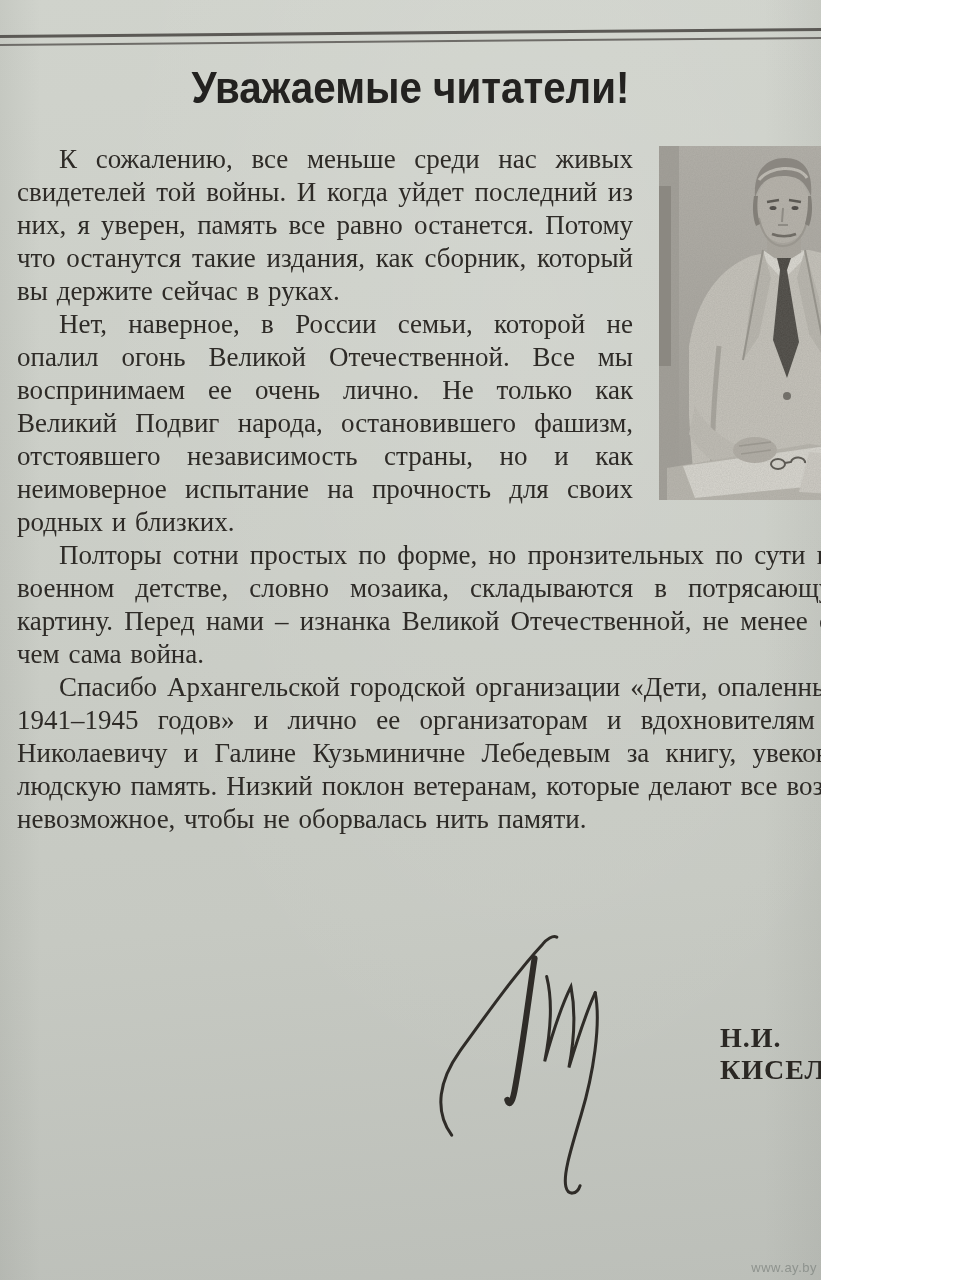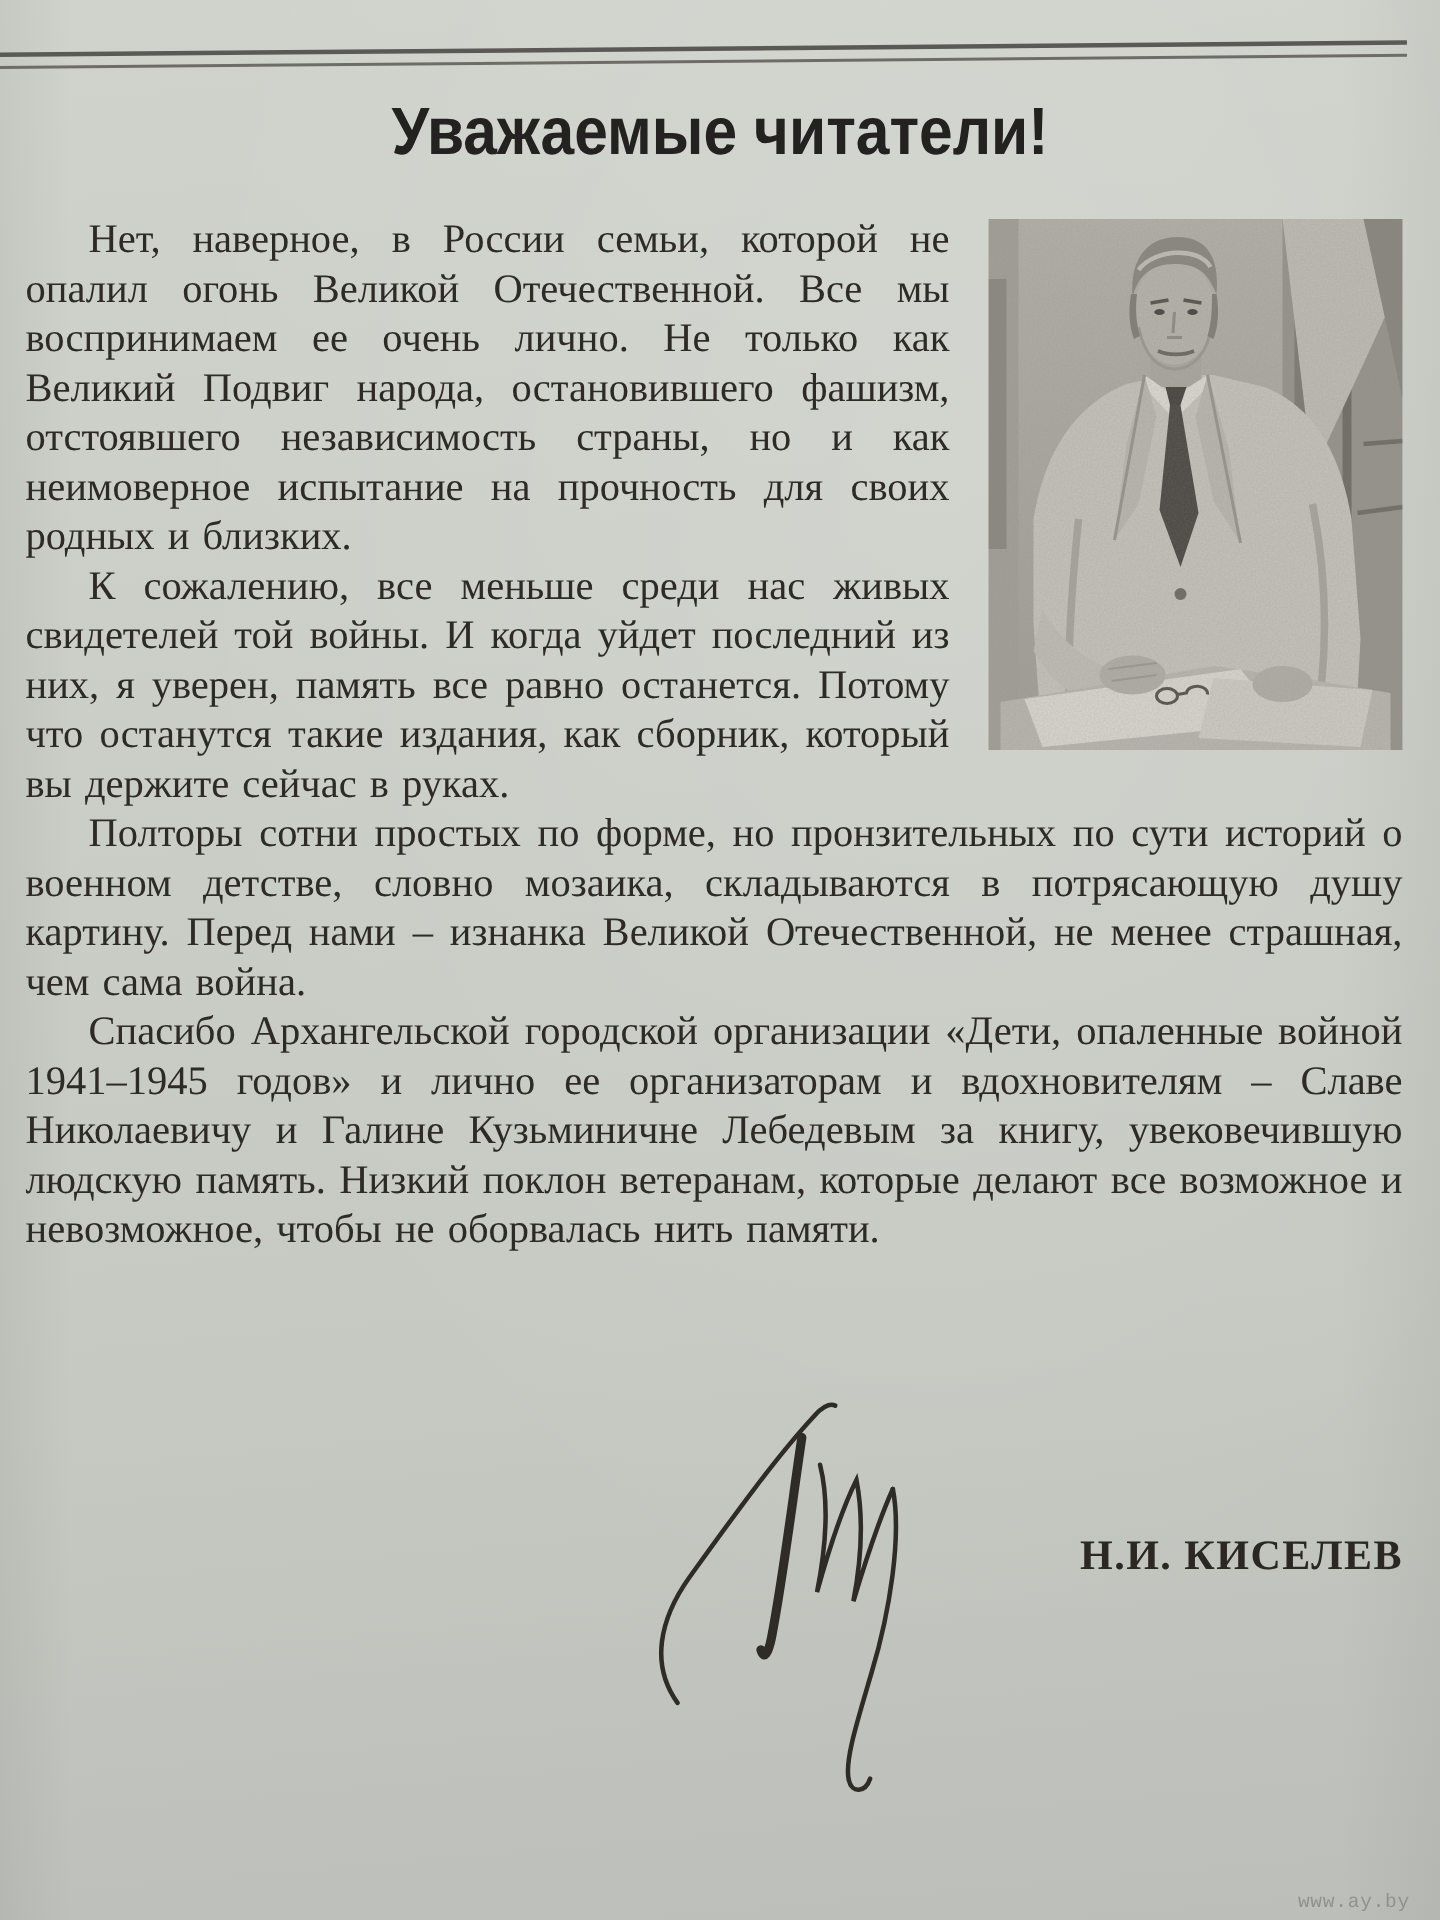--- a/index.html
+++ b/index.html
@@ -1,17 +1,17 @@
 <!DOCTYPE html>
 <html><head>
 <meta charset="utf-8">
 <style>
   html,body{margin:0;padding:0;}
   .page{
-    position:relative;width:960px;height:1280px;overflow:hidden;
+    position:relative;width:821px;height:1280px;overflow:hidden;
     background:linear-gradient(175deg,#d0d3cc 0%,#cbcec7 38%,#c6c9c2 70%,#bcbfb9 100%);
     font-family:"Liberation Serif", serif;color:#2e2b27;
   }
   .page::before{
     content:"";position:absolute;inset:0;pointer-events:none;
     background:linear-gradient(90deg,rgba(40,40,35,.06) 0%,rgba(0,0,0,0) 5%,rgba(0,0,0,0) 93%,rgba(40,40,35,.05) 100%),
                radial-gradient(ellipse at 65% 25%, rgba(255,255,255,.10), rgba(0,0,0,0) 60%);
   }
   .rules{position:absolute;top:31px;left:-8px;width:946px;transform:rotate(-0.5deg);}
   .rules .r1{height:3px;background:#5b5955;margin-bottom:6px;}
@@ -31,22 +31,22 @@
   .sig-left{
     position:absolute;left:46px;top:992px;font-weight:bold;font-size:27px;
     line-height:38px;color:#2b2824;word-spacing:9px;letter-spacing:.3px;
   }
   .sig-name{
     position:absolute;left:676px;top:1022px;font-weight:bold;font-size:28px;
     color:#2b2824;letter-spacing:1px;margin-left:44px;
   }
   .signature-svg{position:absolute;left:436px;top:928px;width:185px;height:278px;}
   .watermark{
-    position:absolute;right:20px;bottom:5px;
-    font-family:Liberation Mono, monospace;font-size:13px;color:#8e938e;letter-spacing:.5px;
+    position:absolute;right:4px;bottom:5px;
+    font-family:Liberation Sans, sans-serif;font-size:13px;color:#8e938e;letter-spacing:.5px;
   }
 </style>
 </head>
 <body>
 
 <div class="page">
 
   <div class="rules">
     <div class="r1"></div>
     <div class="r2"></div>
@@ -105,22 +105,22 @@
         <path d="M24,320 L168,300 L196,336 L36,352 Z" fill="#d9d7d0"></path>
         <path d="M150,306 L256,314 L248,352 L140,346 Z" fill="#cfccc5"></path>
         <path d="M112,318 a7,5 0 1 0 14,0 a7,5 0 1 0 -14,0 M126,317 l6,-1 a7,5 0 1 1 14,1" stroke="#55524c" fill="none" stroke-width="2"></path>
         <ellipse cx="96" cy="304" rx="22" ry="13" fill="#b2aea6"></ellipse>
         <path d="M80,300 L112,296 M82,308 L112,304" stroke="#9d9991" stroke-width="1.5"></path>
         <ellipse cx="196" cy="310" rx="20" ry="12" fill="#b2aea6"></ellipse>
         <rect width="276" height="354" filter="url(#grain)"></rect>
       </svg>
     </div>
 
+    <p>К сожалению, все меньше среди нас живых свидетелей той войны. И когда уйдет последний из них, я уверен, память все равно останется. Потому что останутся такие издания, как сборник, который вы держите сейчас в руках.</p>
     <p>Нет, наверное, в России семьи, которой не опалил огонь Великой Отечественной. Все мы воспринимаем ее очень лично. Не только как Великий Подвиг народа, остановившего фашизм, отстоявшего независимость страны, но и как неимоверное испытание на прочность для своих родных и близких.</p>
-    <p>К сожалению, все меньше среди нас живых свидетелей той войны. И когда уйдет последний из них, я уверен, память все равно останется. Потому что останутся такие издания, как сборник, который вы держите сейчас в руках.</p>
     <p>Полторы сотни простых по форме, но пронзительных по сути историй о военном детстве, словно мозаика, складываются в потрясающую душу картину. Перед нами – изнанка Великой Отечественной, не менее страшная, чем сама война.</p>
     <p>Спасибо Архангельской городской организации «Дети, опаленные войной 1941–1945 годов» и лично ее организаторам и вдохновителям – Славе Николаевичу и Галине Кузьминичне Лебедевым за книгу, увековечившую людскую память. Низкий поклон ветеранам, которые делают все возможное и невозможное, чтобы не оборвалась нить памяти.</p>
   </div>
 
 
   <svg class="signature-svg" viewBox="0 0 180 275" xmlns="http://www.w3.org/2000/svg">
     <g fill="none" stroke="#2f2c28" stroke-linecap="round">
       <path d="M14,205 C-4,180 2,150 22,122 C48,86 78,44 104,16 C108,11 114,7 118,9" stroke-width="3"></path>
       <path d="M96,30 C90,70 84,120 76,162 C74,172 71,177 69,170" stroke-width="6"></path>
       <path d="M108,48 C114,72 112,102 106,132 C116,96 124,74 132,58 C137,84 135,112 130,138 C139,108 147,84 156,64" stroke-width="3"></path>

